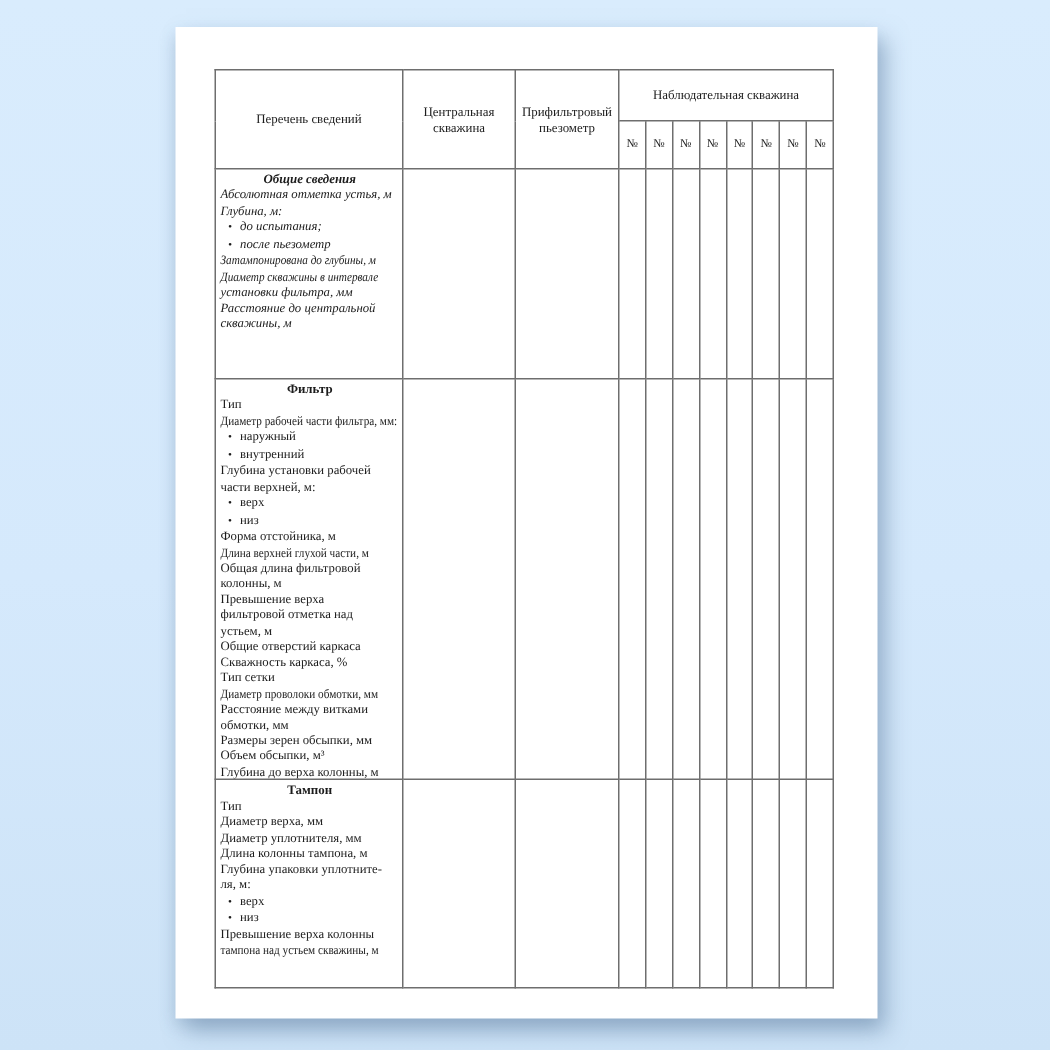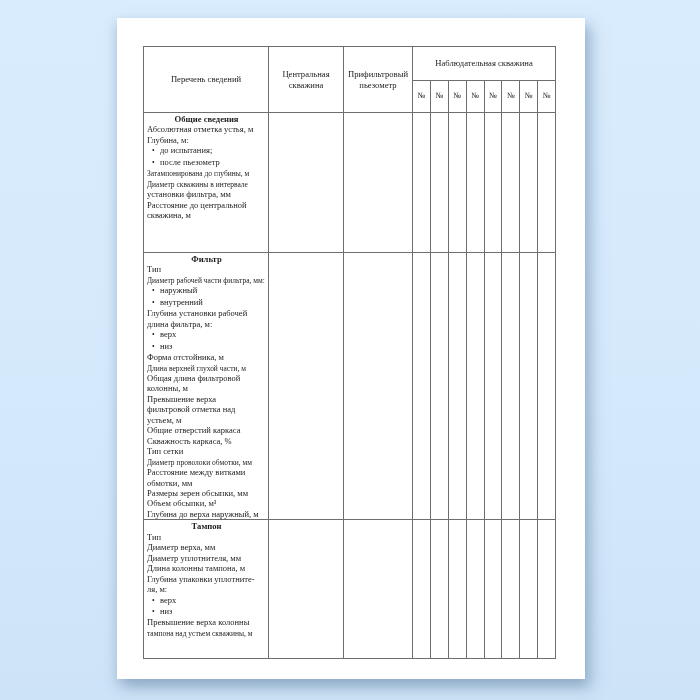--- a/index.html
+++ b/index.html
@@ -22,21 +22,21 @@
   td{
     border:1px solid #6e6e6e;
     padding:0;color:#1c1c1c;vertical-align:middle;
     overflow:hidden;
     margin-top:44px;
   }
   .hdr{text-align:center;font-size:8.6px;line-height:10.2px;}
   .row-header-top{height:34px;}
   .row-header-num{height:32px;}
   .num-cell{text-align:center;font-size:8px;}
-  .sec-row-0{height:140px;}
+  .sec-row-0{height:140px;font-style:italic;}
   .sec-row-1{height:261px;}
   .sec-row-2{height:139px;}
   .content-cell{vertical-align:top;text-align:left;padding:1px 2px 0 3px;}
   .sec-title{font-weight:bold;text-align:center;font-size:8.6px;line-height:10.45px;}
   .line{font-size:8.5px;line-height:10.45px;white-space:nowrap;}
   .line .dot{display:inline-block;width:13px;padding-left:5px;font-size:7.5px;box-sizing:border-box;}
   .line.condensed .txt{display:inline-block;transform:scaleX(.88);transform-origin:0 50%;}
   .empty-cell{background:#ffffff;}
 </style>
 </head>
@@ -78,60 +78,60 @@
           <td class="content-cell">
             <div class="sec-title">Общие сведения</div>
             <div class="line"><span class="txt">Абсолютная отметка устья, м</span></div>
             <div class="line"><span class="txt">Глубина, м:</span></div>
             <div class="line bullet"><span class="dot">•</span><span class="txt">до испытания;</span></div>
             <div class="line bullet"><span class="dot">•</span><span class="txt">после пьезометр</span></div>
             <div class="line condensed"><span class="txt">Затампонирована до глубины, м</span></div>
             <div class="line condensed"><span class="txt">Диаметр скважины в интервале</span></div>
             <div class="line"><span class="txt">установки фильтра, мм</span></div>
             <div class="line"><span class="txt">Расстояние до центральной</span></div>
-            <div class="line"><span class="txt">скважина, м</span></div>
+            <div class="line"><span class="txt">скважины, м</span></div>
           </td>
           <td class="empty-cell"></td>
           <td class="empty-cell"></td>
           <td class="empty-cell"></td>
           <td class="empty-cell"></td>
           <td class="empty-cell"></td>
           <td class="empty-cell"></td>
           <td class="empty-cell"></td>
           <td class="empty-cell"></td>
           <td class="empty-cell"></td>
           <td class="empty-cell"></td>
         </tr>
         <tr class="sec-row-1">
           <td class="content-cell">
             <div class="sec-title">Фильтр</div>
             <div class="line"><span class="txt">Тип</span></div>
             <div class="line condensed"><span class="txt">Диаметр рабочей части фильтра, мм:</span></div>
             <div class="line bullet"><span class="dot">•</span><span class="txt">наружный</span></div>
             <div class="line bullet"><span class="dot">•</span><span class="txt">внутренний</span></div>
             <div class="line"><span class="txt">Глубина установки рабочей</span></div>
-            <div class="line"><span class="txt">длина фильтра, м:</span></div>
+            <div class="line"><span class="txt">части верхней, м:</span></div>
             <div class="line bullet"><span class="dot">•</span><span class="txt">верх</span></div>
             <div class="line bullet"><span class="dot">•</span><span class="txt">низ</span></div>
             <div class="line"><span class="txt">Форма отстойника, м</span></div>
             <div class="line condensed"><span class="txt">Длина верхней глухой части, м</span></div>
             <div class="line"><span class="txt">Общая длина фильтровой</span></div>
             <div class="line"><span class="txt">колонны, м</span></div>
             <div class="line"><span class="txt">Превышение верха</span></div>
             <div class="line"><span class="txt">фильтровой отметка над</span></div>
             <div class="line"><span class="txt">устьем, м</span></div>
             <div class="line"><span class="txt">Общие отверстий каркаса</span></div>
             <div class="line"><span class="txt">Скважность каркаса, %</span></div>
             <div class="line"><span class="txt">Тип сетки</span></div>
             <div class="line condensed"><span class="txt">Диаметр проволоки обмотки, мм</span></div>
             <div class="line"><span class="txt">Расстояние между витками</span></div>
             <div class="line"><span class="txt">обмотки, мм</span></div>
             <div class="line"><span class="txt">Размеры зерен обсыпки, мм</span></div>
             <div class="line"><span class="txt">Объем обсыпки, м³</span></div>
-            <div class="line"><span class="txt">Глубина до верха наружный, м</span></div>
+            <div class="line"><span class="txt">Глубина до верха колонны, м</span></div>
           </td>
           <td class="empty-cell"></td>
           <td class="empty-cell"></td>
           <td class="empty-cell"></td>
           <td class="empty-cell"></td>
           <td class="empty-cell"></td>
           <td class="empty-cell"></td>
           <td class="empty-cell"></td>
           <td class="empty-cell"></td>
           <td class="empty-cell"></td>

